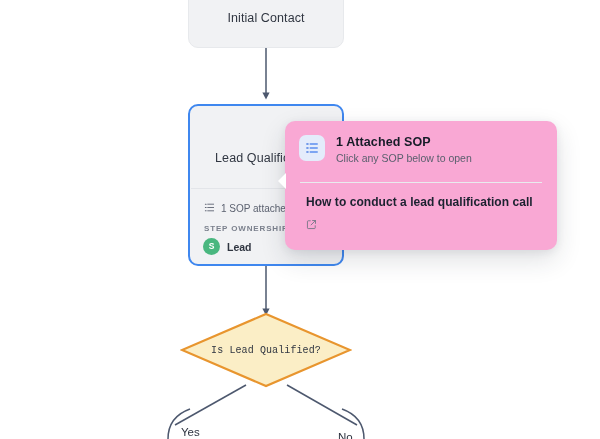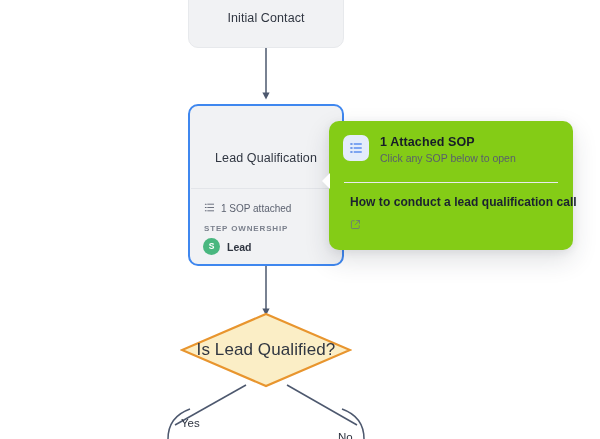--- a/index.html
+++ b/index.html
@@ -156,40 +156,40 @@
   .diamond-wrap {
     position: absolute;
   }
   .diamond-label {
     position: absolute;
     left: 0;
     right: 0;
     top: 50%;
     transform: translateY(-50%);
     text-align: center;
-    font-size: 17px;
+    font-size: 10px;
     color: #303641;
     pointer-events: none;
     letter-spacing: .1px;
+    font-family: Liberation Mono, monospace;
   }
 
   
   #sop-popover {
     position: absolute;
     left: 285px;
     top: 121px;
-    width: 244px;
+    width: 272px;
     height: 129px;
-    background: #84cc16;
+    background: #f9a8d4;
     border-radius: 10px;
     box-shadow: 0 10px 26px rgba(32, 40, 60, .14),
                 0 2px 8px rgba(32, 40, 60, .08);
     box-sizing: border-box;
     z-index: 40;
-    margin-left: 44px;
   }
   #sop-popover::before {
     content: "";
     position: absolute;
     left: -7px;
     top: 52px;
     width: 0;
     height: 0;
     border-top: 8px solid transparent;
     border-bottom: 8px solid transparent;
@@ -279,21 +279,21 @@
       <path d="M246,385 L175,425" stroke="#4d586e" stroke-width="1.5" fill="none"></path>
       <path d="M168,439 C168,424 176,414 190,409" stroke="#4d586e" stroke-width="1.5" fill="none" transform="translate(0,0)"></path>
     </g>
 
     <g>
       <path d="M287,385 L357,425" stroke="#4d586e" stroke-width="1.5" fill="none"></path>
       <path d="M364,439 C364,424 356,414 342,409" stroke="#4d586e" stroke-width="1.5" fill="none"></path>
     </g>
   </svg>
 
-  <div class="edge-label" style="left:181px; top:417px;">Yes</div>
+  <div class="edge-label" style="left:181px; top:426px;">Yes</div>
   <div class="edge-label" style="left:338px; top:431px;">No</div>
 
   <div class="node node-plain" style="left:188px; top:-24px; width:156px; height:72px;">
     <div class="node-title-plain">Initial Contact</div>
   </div>
 
   <div class="node node-selected" style="left:188px; top:104px; width:156px; height:162px;">
 
     <div class="sel-title-row">
       <span class="sel-title">Lead Qualification</span>

